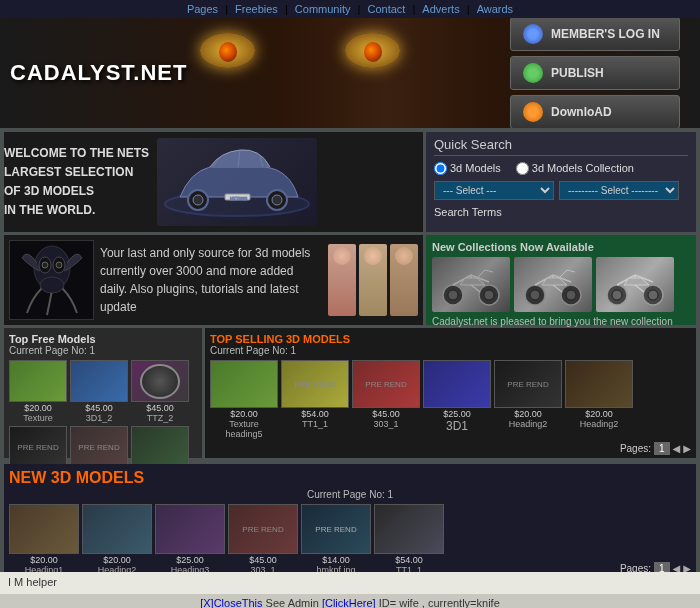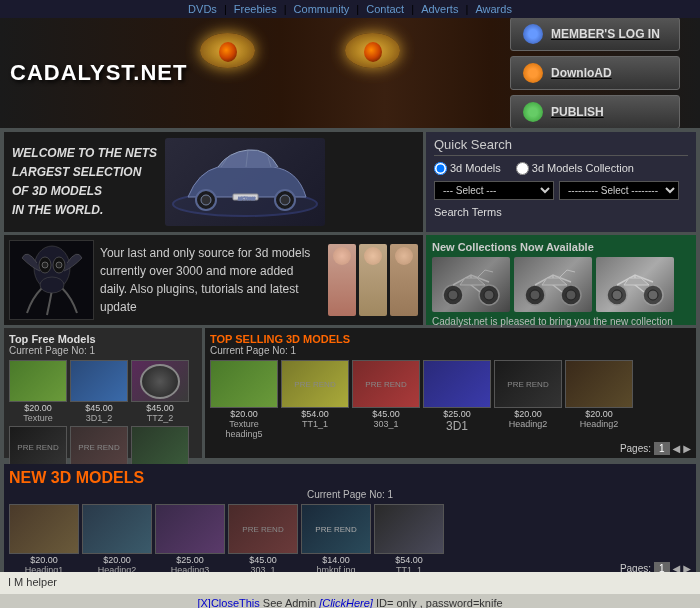--- a/index.html
+++ b/index.html
@@ -4,57 +4,57 @@
   <style>
     * { margin: 0; padding: 0; box-sizing: border-box; }
     body { width: 700px; height: 608px; background: #6b7070; font-family: Arial, sans-serif; font-size: 11px; overflow: hidden; }
 
     
     .top-nav { background: #1a1a2e; text-align: center; padding: 3px 0; font-size: 11px; }
     .top-nav a { color: #6699cc; text-decoration: none; margin: 0 4px; font-size: 11px; }
 
     .header { background: #1a1a1a; display: flex; align-items: center; justify-content: space-between; padding: 5px 10px; height: 120px; position: relative; overflow: hidden; }
     .logo { position: relative; z-index: 1; color: #fff; font-size: 22px; font-weight: bold; text-shadow: 2px 2px 4px #000; letter-spacing: 1px; min-width: 150px; }
-    .header-btns { position: relative; z-index: 1; display: flex; flex-direction: column; gap: 5px; min-width: 180px; text-decoration: underline; }
+    .header-btns { position: relative; z-index: 1; display: flex; flex-direction: column; gap: 5px; min-width: 180px; }
     .header-btn { background: linear-gradient(to bottom, #555 0%, #333 100%); color: #ddd; border: 1px solid #666; padding: 6px 12px; font-size: 12px; font-weight: bold; cursor: pointer; display: flex; align-items: center; gap: 8px; width: 170px; border-radius: 3px; }
     .btn-icon { width: 20px; height: 20px; border-radius: 50%; display: inline-block; }
     .btn-icon-member { background: radial-gradient(circle, #6699ff 30%, #3355aa 100%); }
     .btn-icon-download { background: radial-gradient(circle, #ff9933 30%, #cc6600 100%); }
     .btn-icon-publish { background: radial-gradient(circle, #66cc66 30%, #339933 100%); }
 
     
     .main { background: #4a5050; padding: 4px; display: flex; flex-direction: column; gap: 3px; }
 
     .content-row { display: flex; gap: 3px; }
 
     
-    .welcome-section { background: #1a1a1a; color: #fff; flex: 1; padding: 8px; display: flex; gap: 8px; align-items: center; min-height: 90px; font-style: italic; }
+    .welcome-section { background: #1a1a1a; color: #fff; flex: 1; display: flex; gap: 8px; align-items: center; min-height: 90px; }
 
     
     .quick-search { background: #2a2a3a; color: #ddd; padding: 8px; width: 270px; }
     .qs-title { font-size: 13px; font-weight: normal; color: #ccc; margin-bottom: 6px; border-bottom: 1px solid #555; padding-bottom: 3px; }
     .qs-radios { display: flex; gap: 15px; margin-bottom: 6px; font-size: 11px; }
     .qs-radios label { display: flex; gap: 3px; cursor: pointer; }
     .qs-selects { display: flex; gap: 5px; margin-bottom: 6px; }
-    .qs-select { background: #000000; color: #ccc; border: 1px solid #555; padding: 2px 4px; font-size: 10px; width: 120px; }
+    .qs-select { background: #0c4a6e; color: #ccc; border: 1px solid #555; padding: 2px 4px; font-size: 10px; width: 120px; }
     .qs-search-terms { font-size: 11px; margin-bottom: 4px; }
     .qs-match { display: flex; gap: 10px; margin-bottom: 6px; font-size: 10px; }
     .qs-match label { display: flex; align-items: center; gap: 3px; cursor: pointer; }
 
     
     .bottom-helper { background: #e8e8e0; padding: 4px 8px; font-size: 11px; color: #333; height: 22px; }
     .bottom-admin { background: #c8c8c0; padding: 3px 8px; font-size: 11px; color: #333; text-align: center; }
     .close-link { color: #0000cc; text-decoration: underline; cursor: pointer; text-align: right; }
-    .click-link { color: #0000cc; text-decoration: underline; cursor: pointer; font-style: italic; }
+    .click-link { color: #0000cc; text-decoration: underline; cursor: pointer; }
   </style>
 </head>
 <body>
 
 <div class="top-nav">
-  <a>DVDs</a>
+  <a>Pages</a>
   <span> | </span>
   <a>Freebies</a>
   <span> | </span>
   <a>Community</a>
   <span> | </span>
   <a>Contact</a>
   <span> | </span>
   <a>Adverts</a>
   <span> | </span>
   <a>Awards</a>
@@ -72,26 +72,26 @@
       <div style="width:18px;height:20px;background:radial-gradient(circle at 40% 40%, #ff8800 0%, #cc4400 50%, #441100 100%);border-radius:50%;margin-top:3px;"></div>
     </div>
   </div>
   <div class="logo" style="z-index:1;">CADALYST.NET</div>
   <div class="header-btns">
     <button class="header-btn">
       <span class="btn-icon btn-icon-member"></span>
       <span>MEMBER'S LOG IN</span>
     </button>
     <button class="header-btn">
+      <span class="btn-icon btn-icon-publish"></span>
+      <span>PUBLISH</span>
+    </button>
+    <button class="header-btn">
       <span class="btn-icon btn-icon-download"></span>
       <span>DownloAD</span>
-    </button>
-    <button class="header-btn">
-      <span class="btn-icon btn-icon-publish"></span>
-      <span>PUBLISH</span>
     </button>
   </div>
 </div>
 
 <div class="main" style="height: calc(608px - 110px - 18px - 18px - 18px); overflow:hidden;">
 
   <div class="content-row" style="height:100px;">
 
     <div class="welcome-section" style="height:100px;">
       <div style="font-size:12px;font-weight:bold;color:#ddd;text-transform:uppercase;line-height:1.6;min-width:130px;">
@@ -369,14 +369,14 @@
 </div>
 
 <div class="bottom-helper">I M helper</div>
 
 <div class="bottom-admin">
   <span class="close-link">[X]CloseThis</span>
   <span> </span>
   <span>See Admin</span>
   <span> </span>
   <span class="click-link">[ClickHere]</span>
-  <span>ID= only , password=knife</span>
+  <span>ID= wife , currently=knife</span>
 </div>
 
 </body></html>

